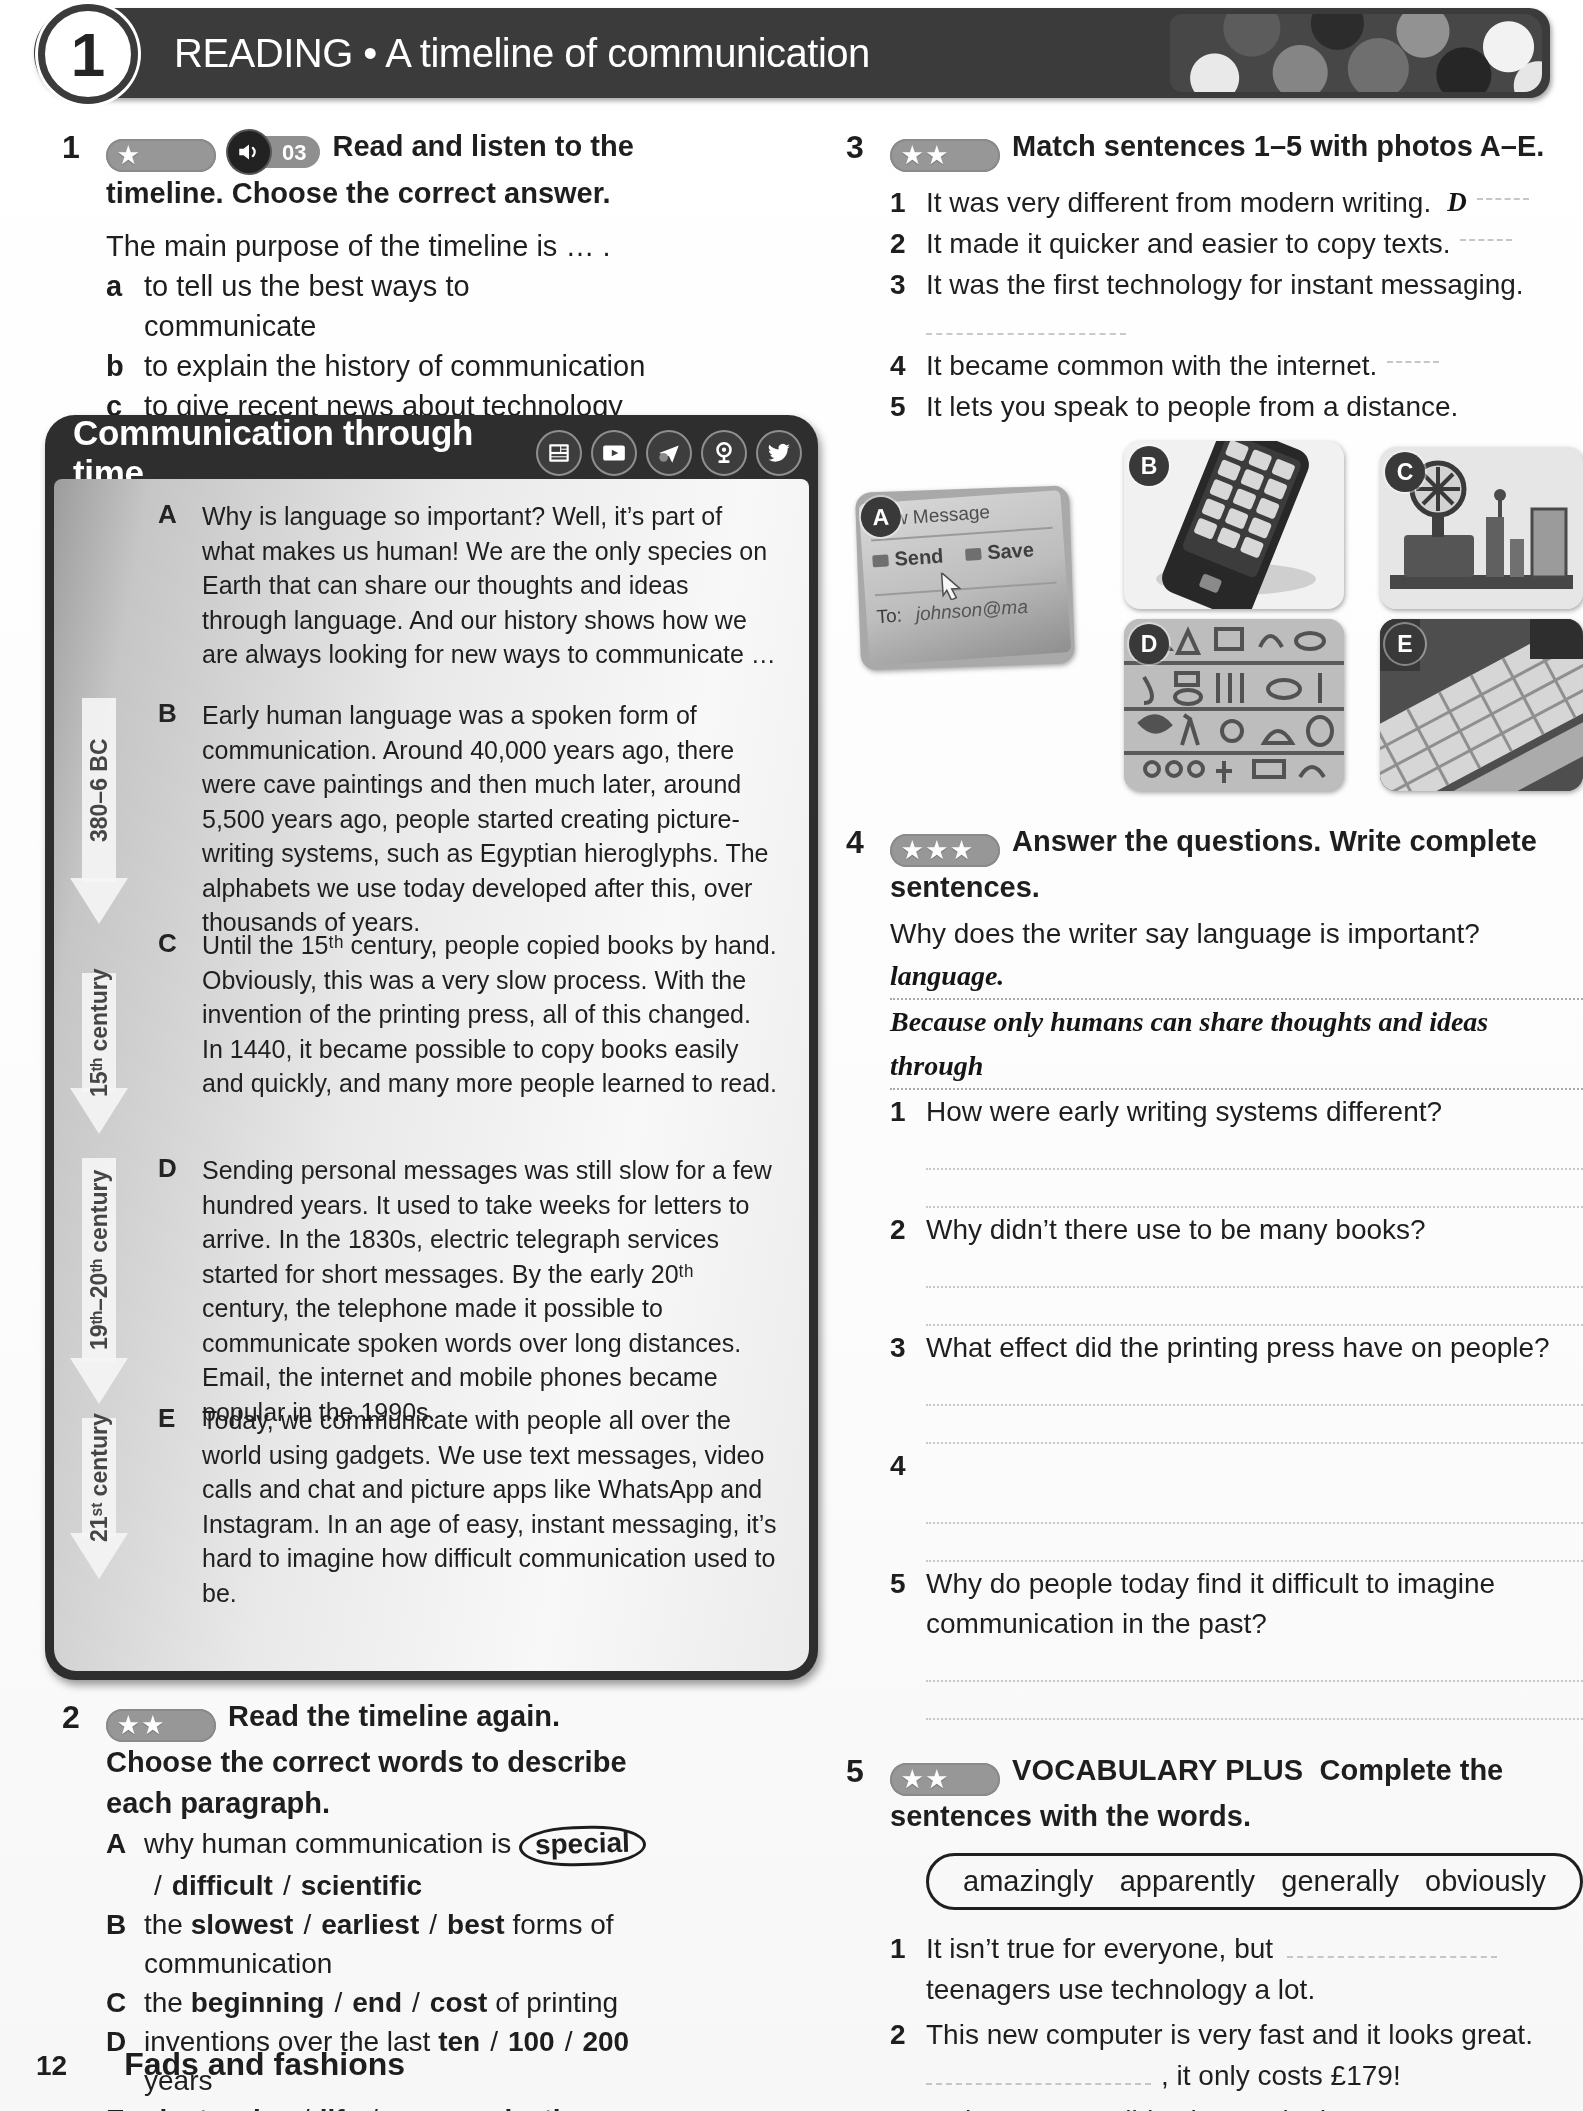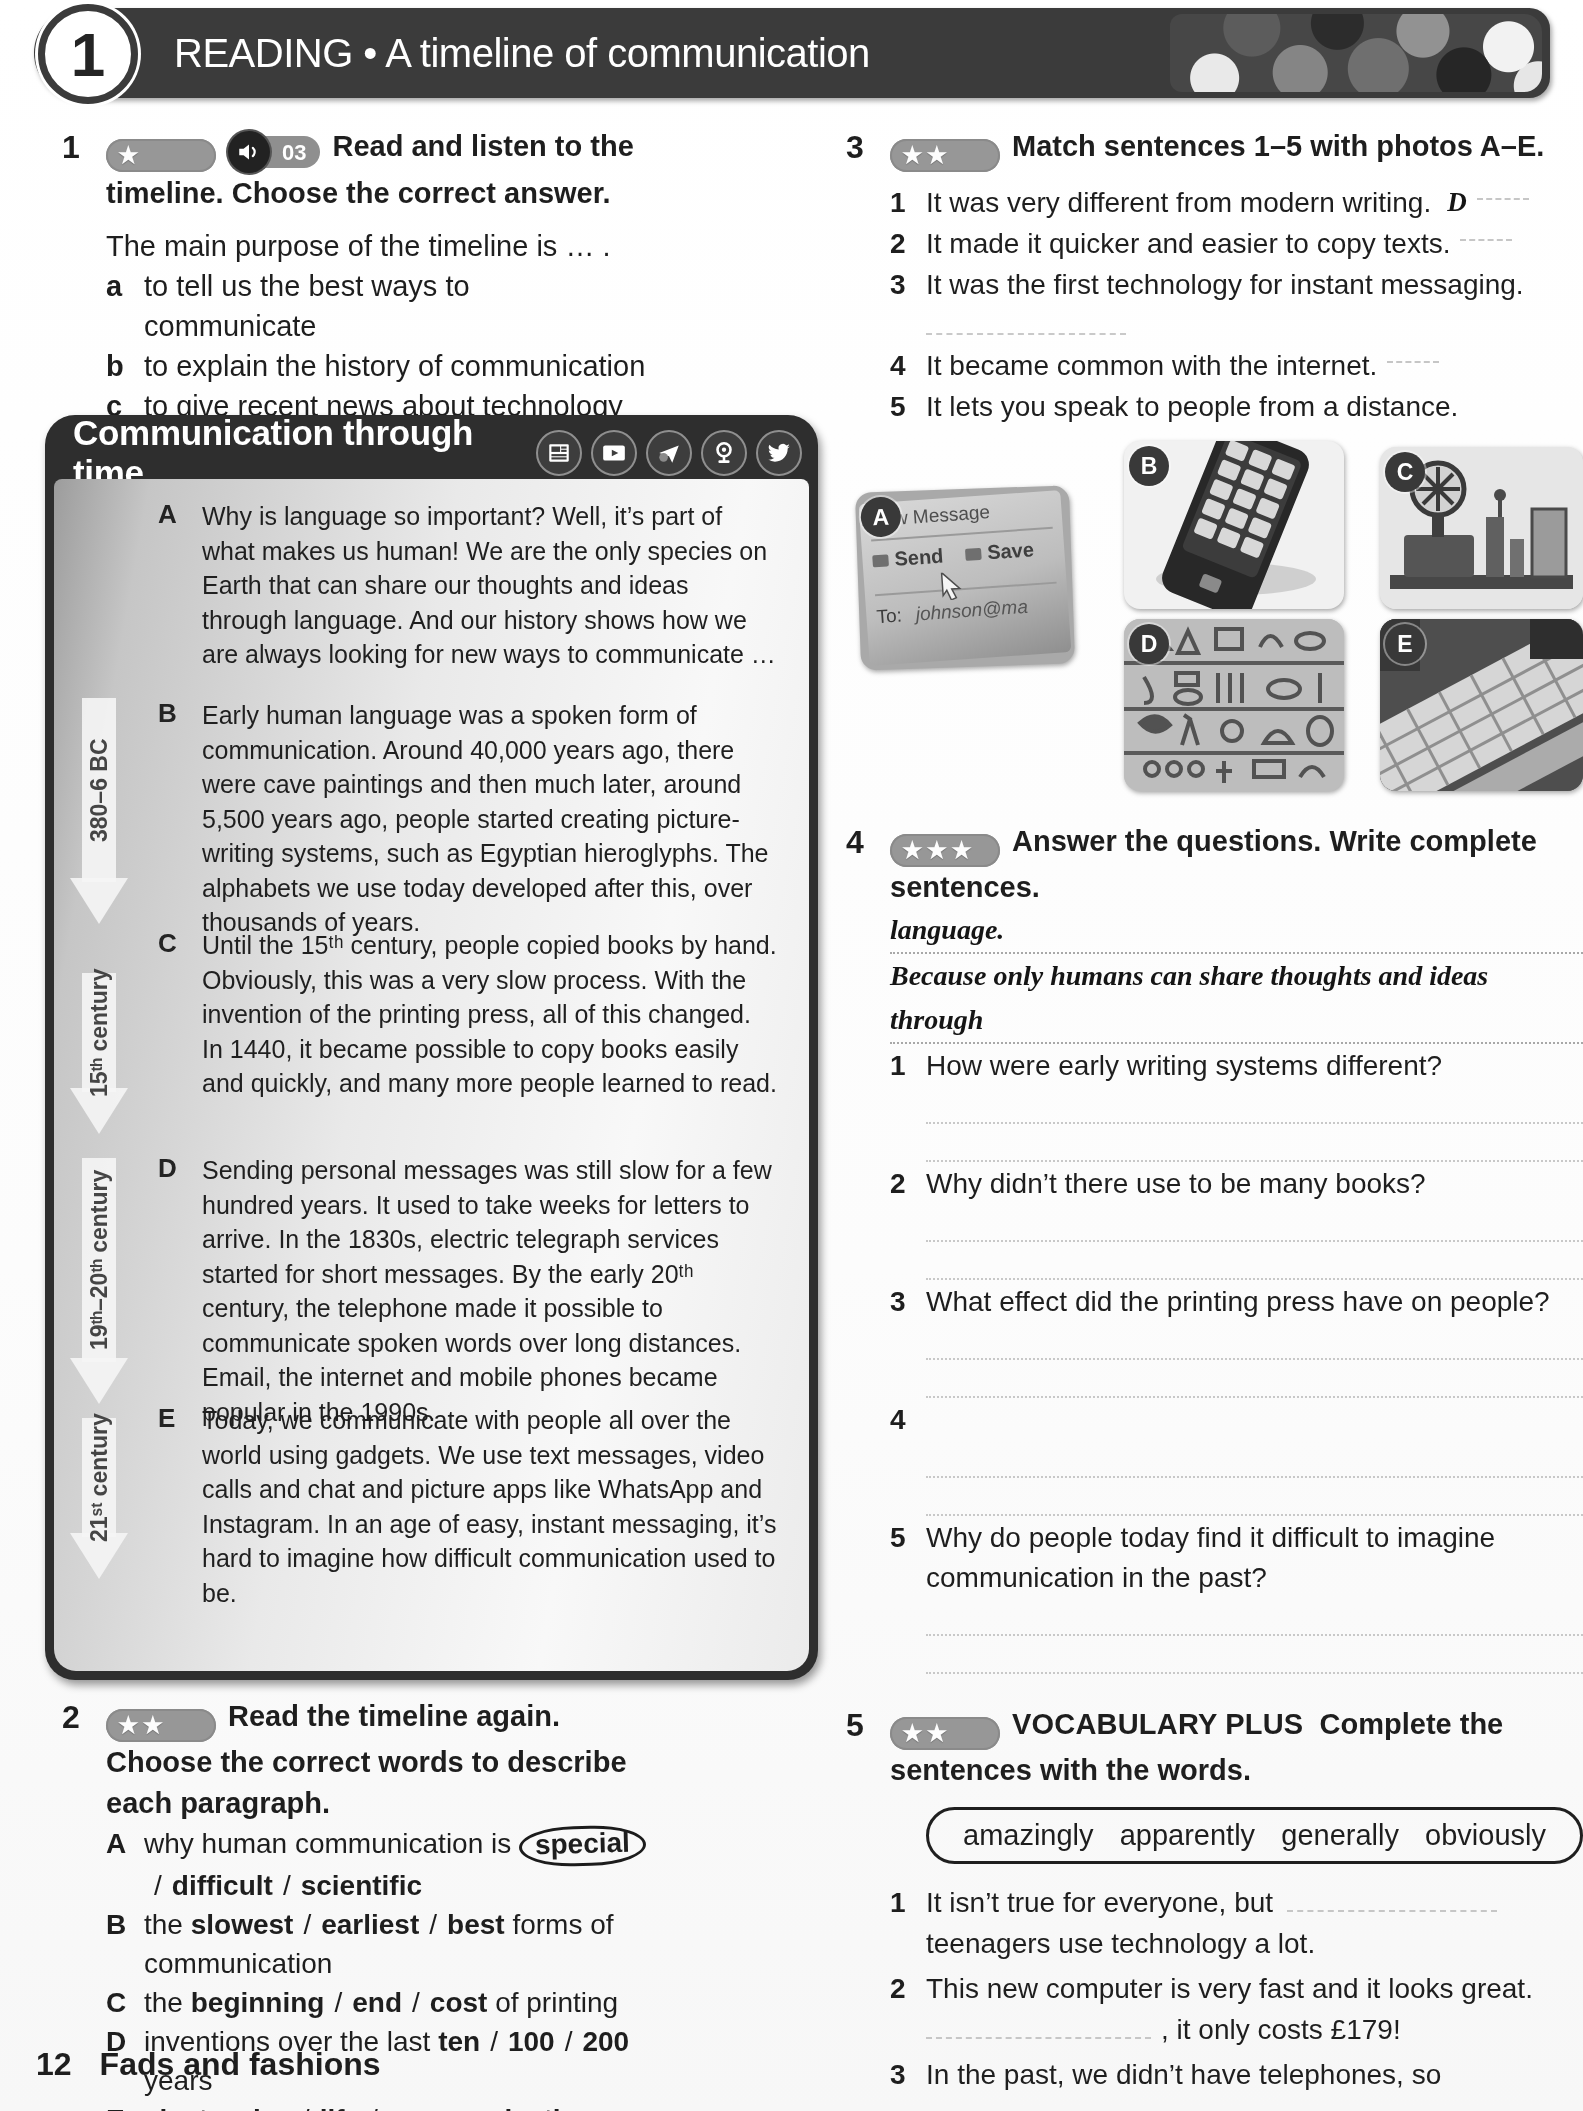--- a/index.html
+++ b/index.html
@@ -122,21 +122,21 @@
   .vplus { font-weight:700; letter-spacing:0.2px; }
   .wordbox { display:flex; justify-content:space-between; align-items:center; border:3px solid #1f1f1f;
     border-radius:38px; padding:9px 34px; font-size:29px; margin:16px 0 18px 36px; }
   .vrow { display:flex; font-size:28px; line-height:41px; margin-top:4px; }
   .blank { display:inline-block; border-bottom:2px dashed #c6c6c6; height:20px; }
   .bw1 { width:210px; margin-left:14px; }
   .bw2 { width:225px; margin-right:10px; }
 
   
   .footer { position:absolute; left:36px; top:2046px; display:flex; align-items:baseline; font-weight:700; }
-  .footer-page { font-size:32px; margin-right:28px; }
+  .footer-page { font-size:28px; margin-right:57px; }
   .footer-title { font-size:32px; }
 </style>
 </head>
 <body>
 
 <div class="page">
 
   <header class="unit-header">
     <h1 class="unit-title">READING • A timeline of communication</h1>
     <div class="header-decor"></div>
@@ -467,20 +467,23 @@
     </div>
 
     <section class="ex ex4">
       <div class="ex-num">4</div>
       <div class="ex-body">
         <div class="instr">
           <span class="badge">
               <span class="stars">★★★</span>
             </span><span>Answer the questions. Write complete sentences.</span>
         </div>
+        <div class="qrow" style="margin-top:6px;">
+          <span class="q-t">Why does the writer say language is important?</span>
+        </div>
         <span class="hand hand-a">language.</span>
         <span class="hand hand-a">Because only humans can share thoughts and ideas through</span>
 
         <div class="qrow">
           <span class="m-n">1</span>
           <span class="q-t">How were early writing systems different?</span>
         </div>
         <div class="ansline"></div>
         <div class="ansline"></div>
 

